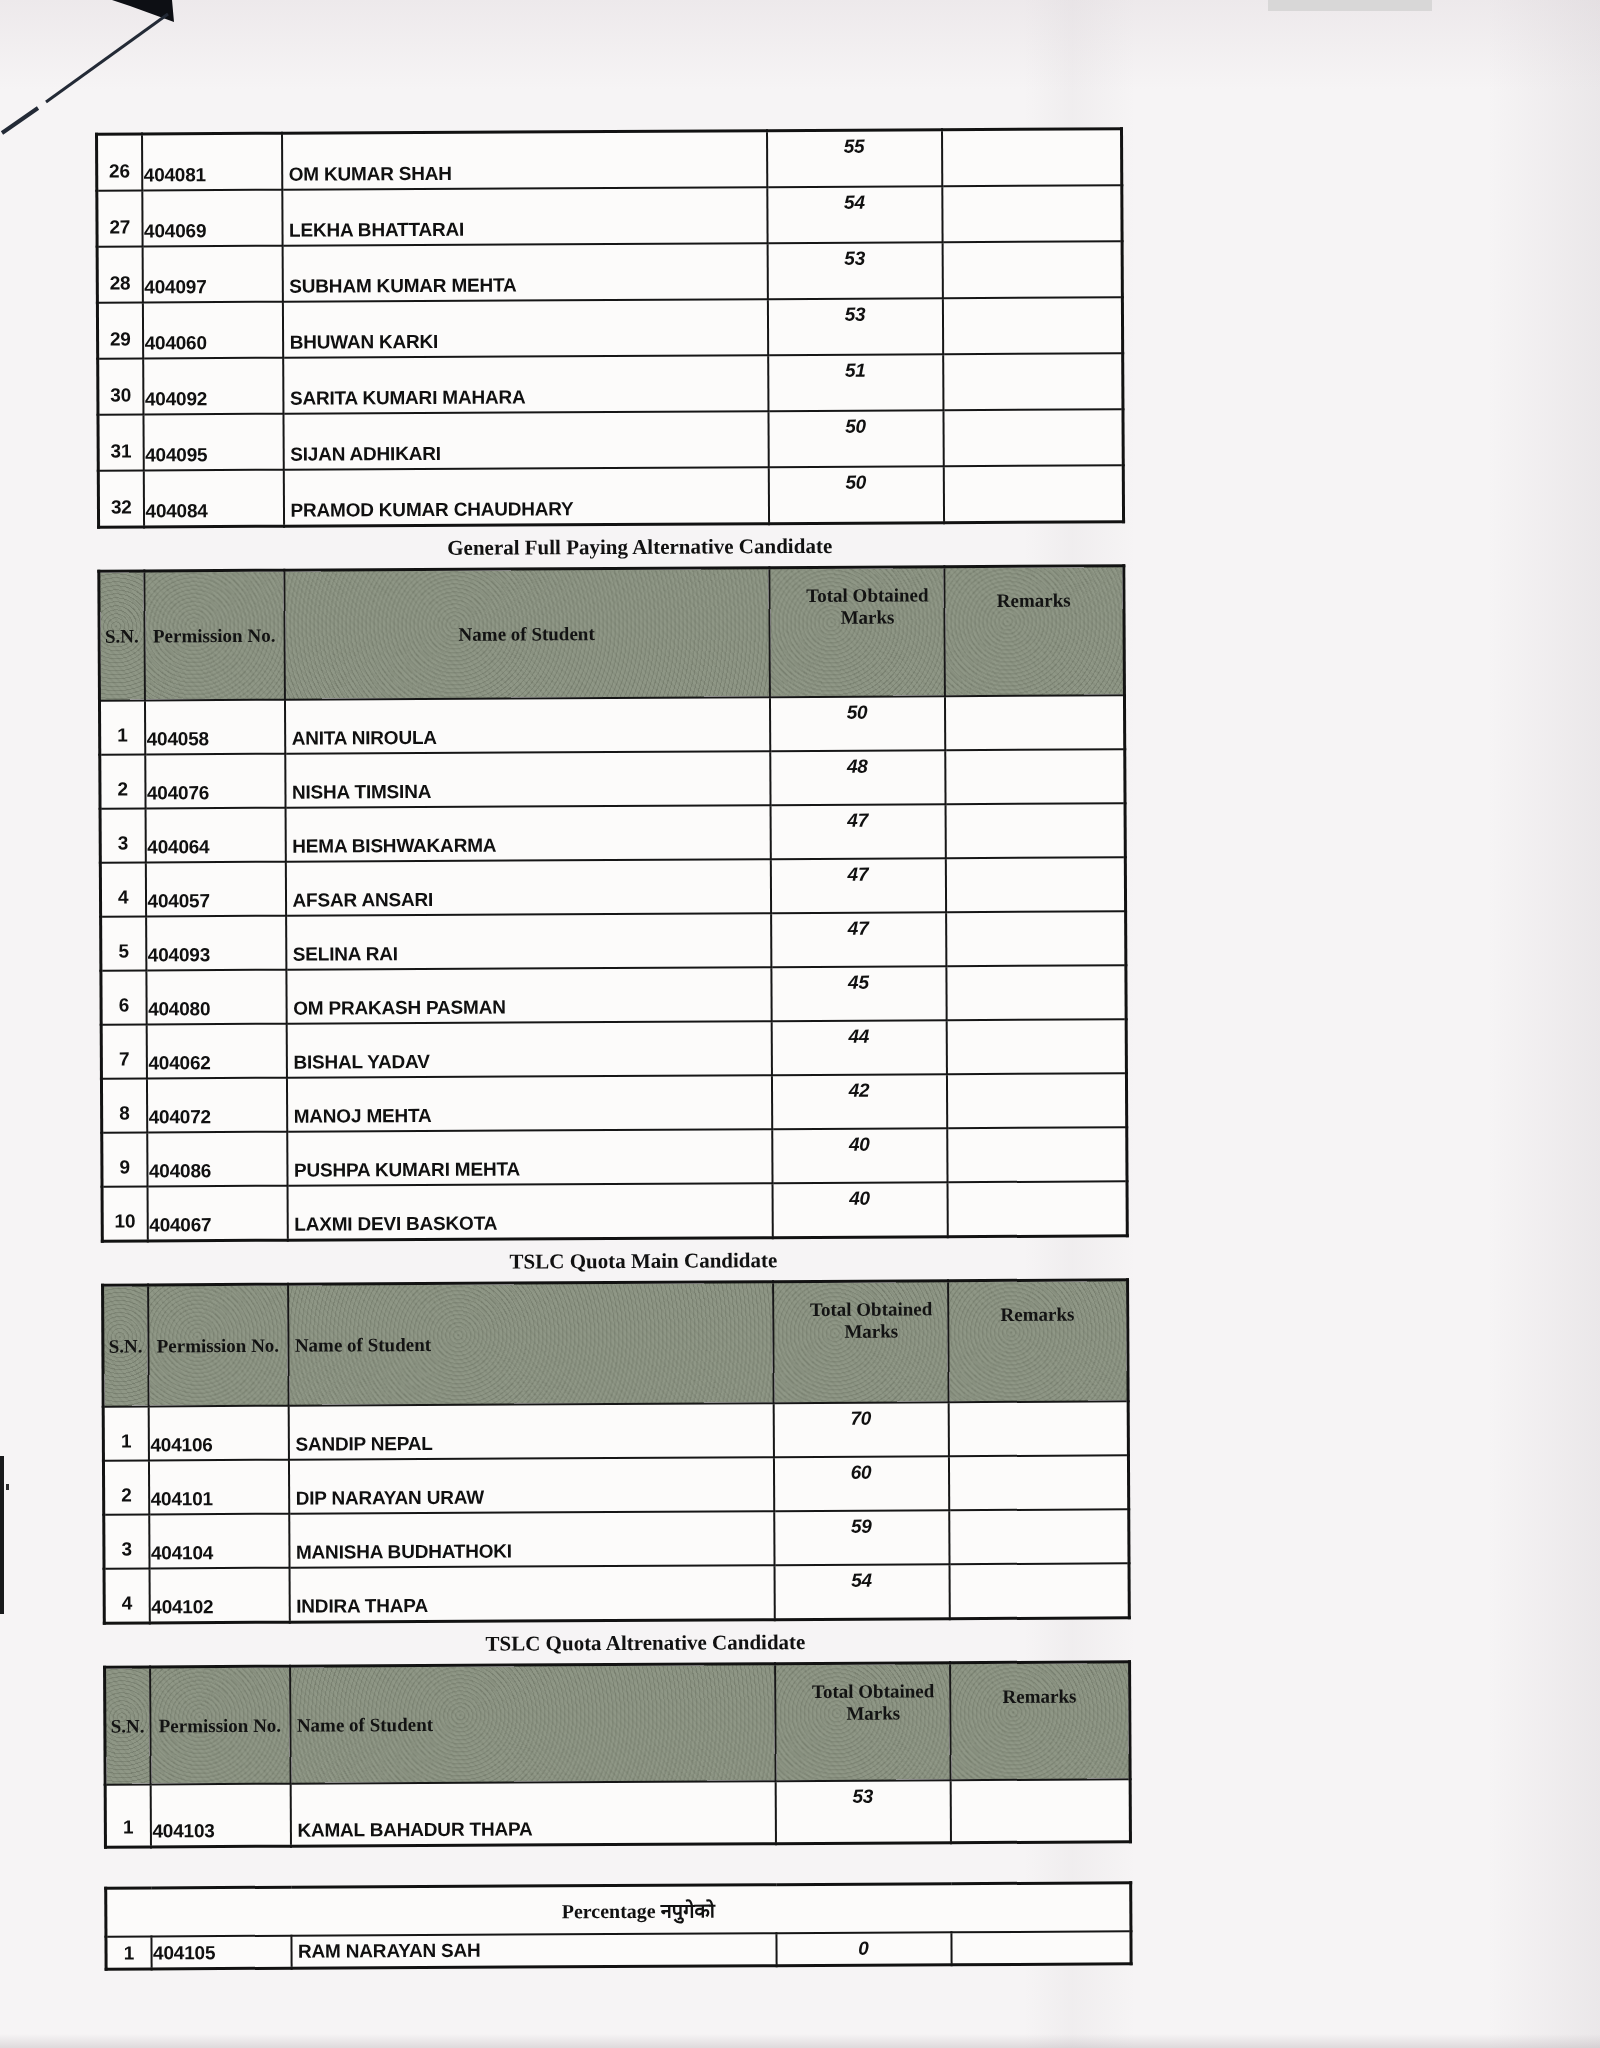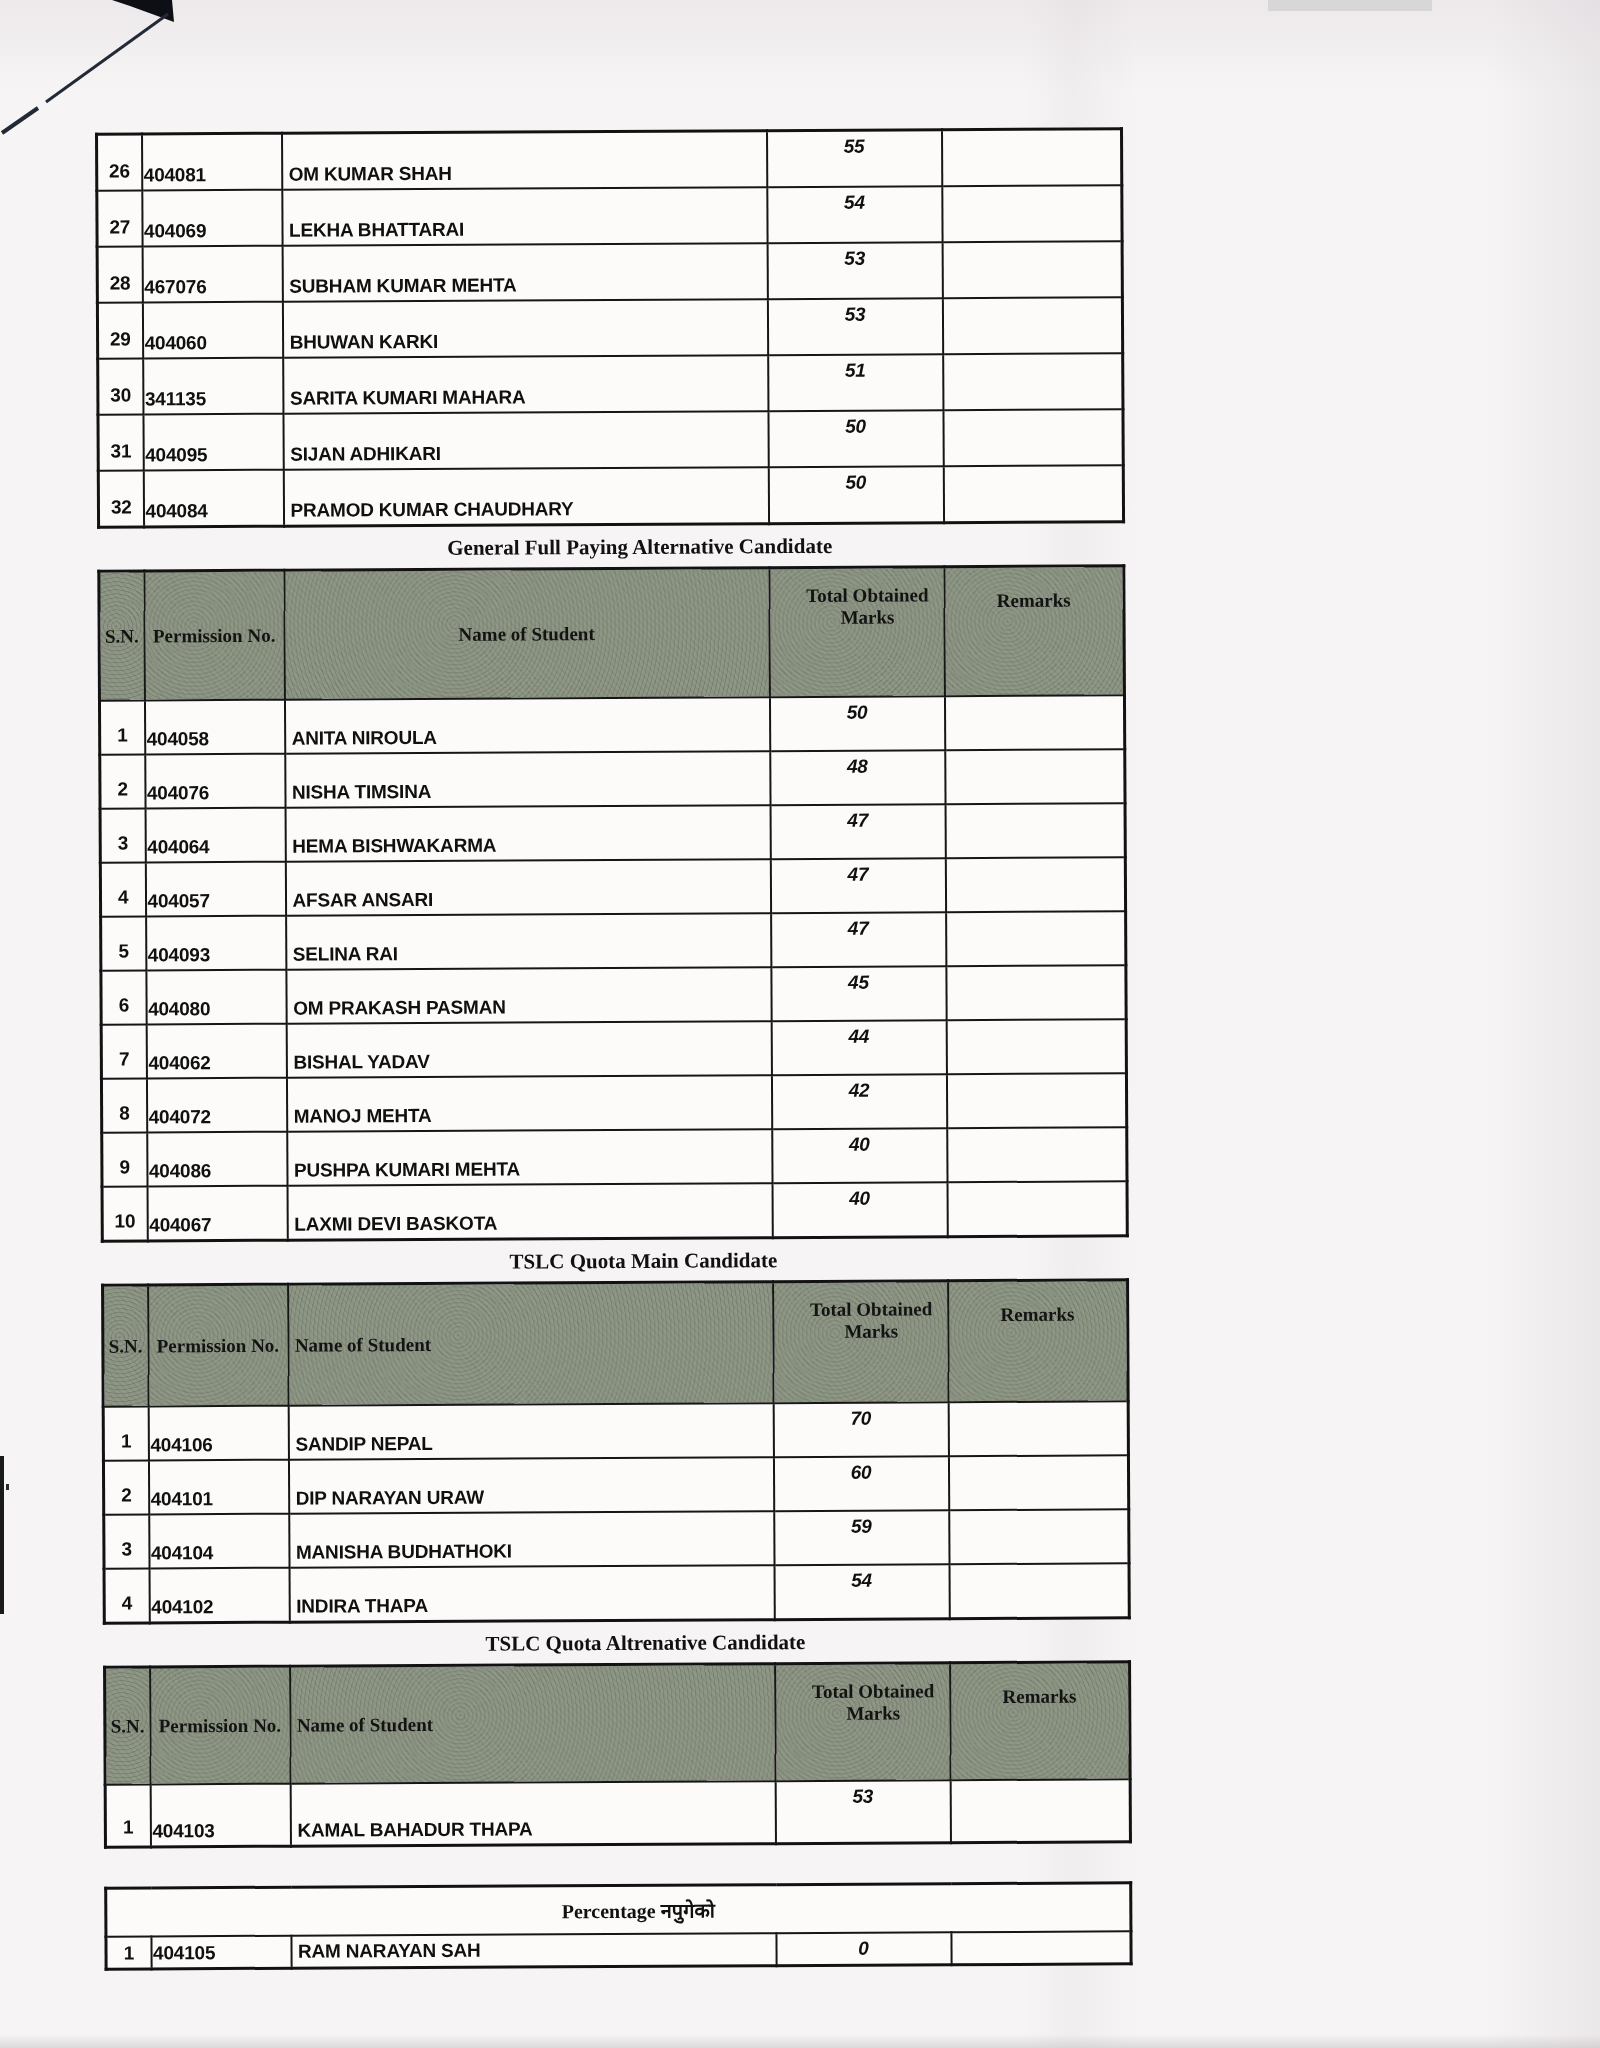--- a/index.html
+++ b/index.html
@@ -112,35 +112,35 @@
           </tr>
           <tr>
             <td class="sn">27</td>
             <td class="perm">404069</td>
             <td class="name">LEKHA BHATTARAI</td>
             <td class="marks">54</td>
             <td class="remarks"></td>
           </tr>
           <tr>
             <td class="sn">28</td>
-            <td class="perm">467076</td>
+            <td class="perm">404097</td>
             <td class="name">SUBHAM KUMAR MEHTA</td>
             <td class="marks">53</td>
             <td class="remarks"></td>
           </tr>
           <tr>
             <td class="sn">29</td>
             <td class="perm">404060</td>
             <td class="name">BHUWAN KARKI</td>
             <td class="marks">53</td>
             <td class="remarks"></td>
           </tr>
           <tr>
             <td class="sn">30</td>
-            <td class="perm">341135</td>
+            <td class="perm">404092</td>
             <td class="name">SARITA KUMARI MAHARA</td>
             <td class="marks">51</td>
             <td class="remarks"></td>
           </tr>
           <tr>
             <td class="sn">31</td>
             <td class="perm">404095</td>
             <td class="name">SIJAN ADHIKARI</td>
             <td class="marks">50</td>
             <td class="remarks"></td>

